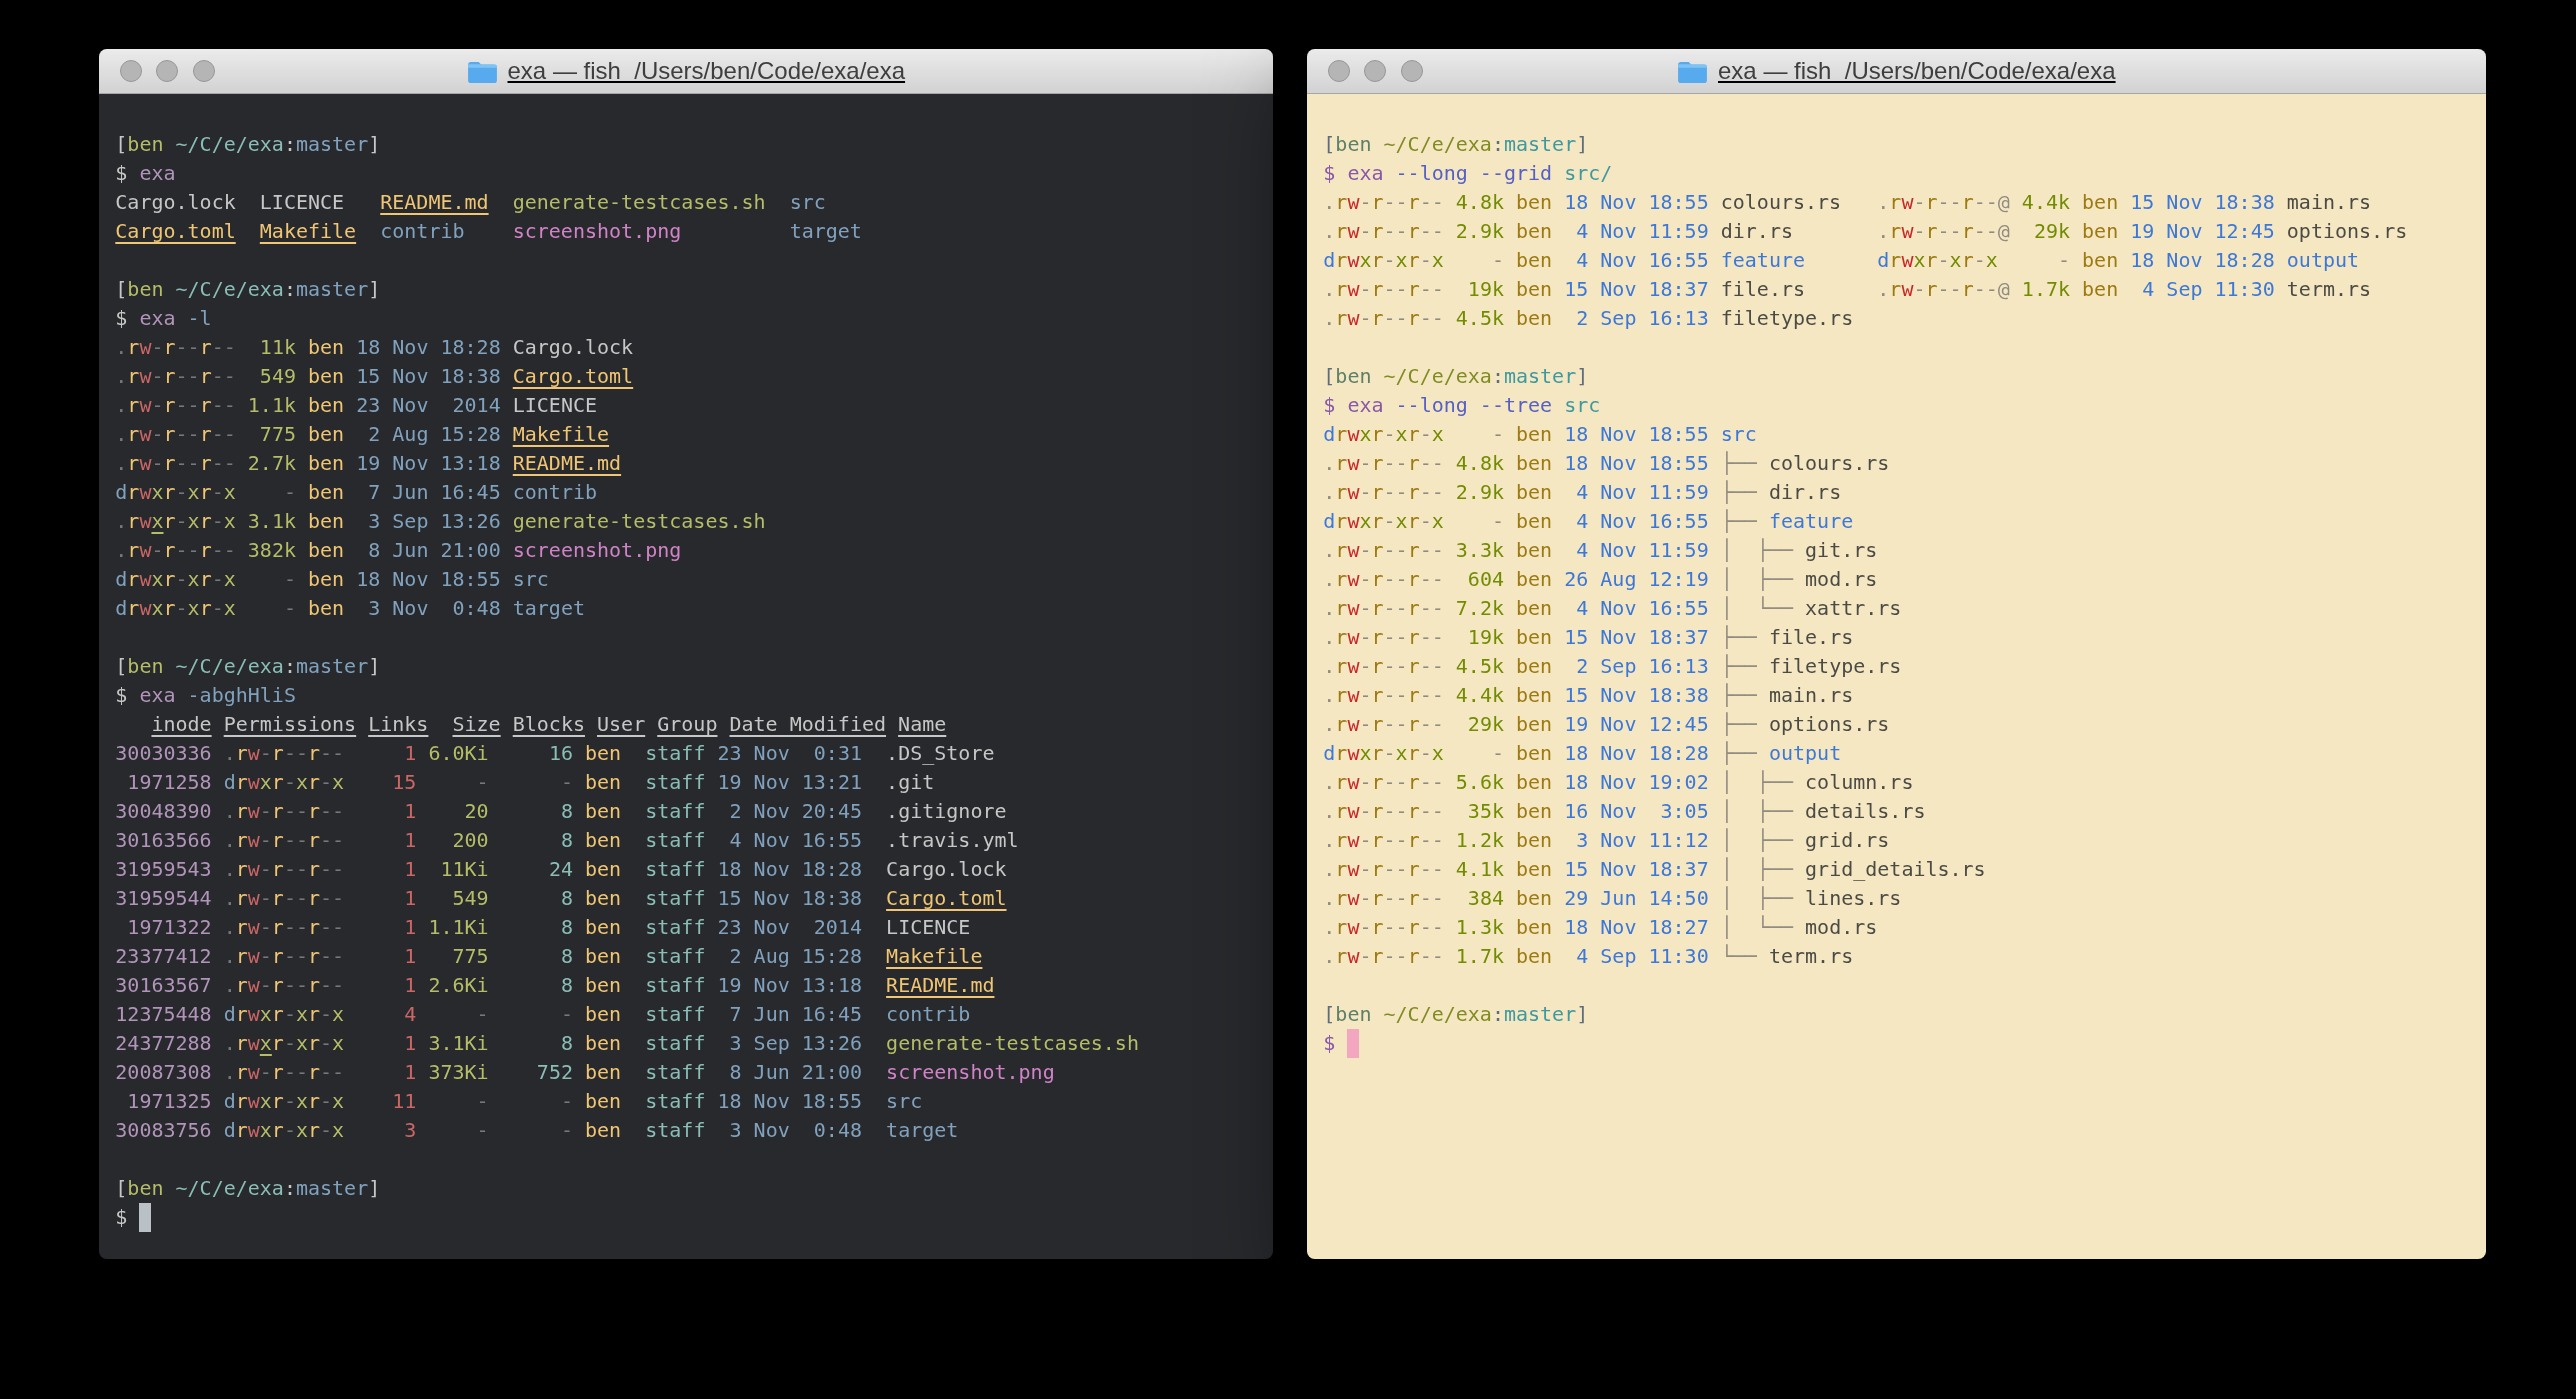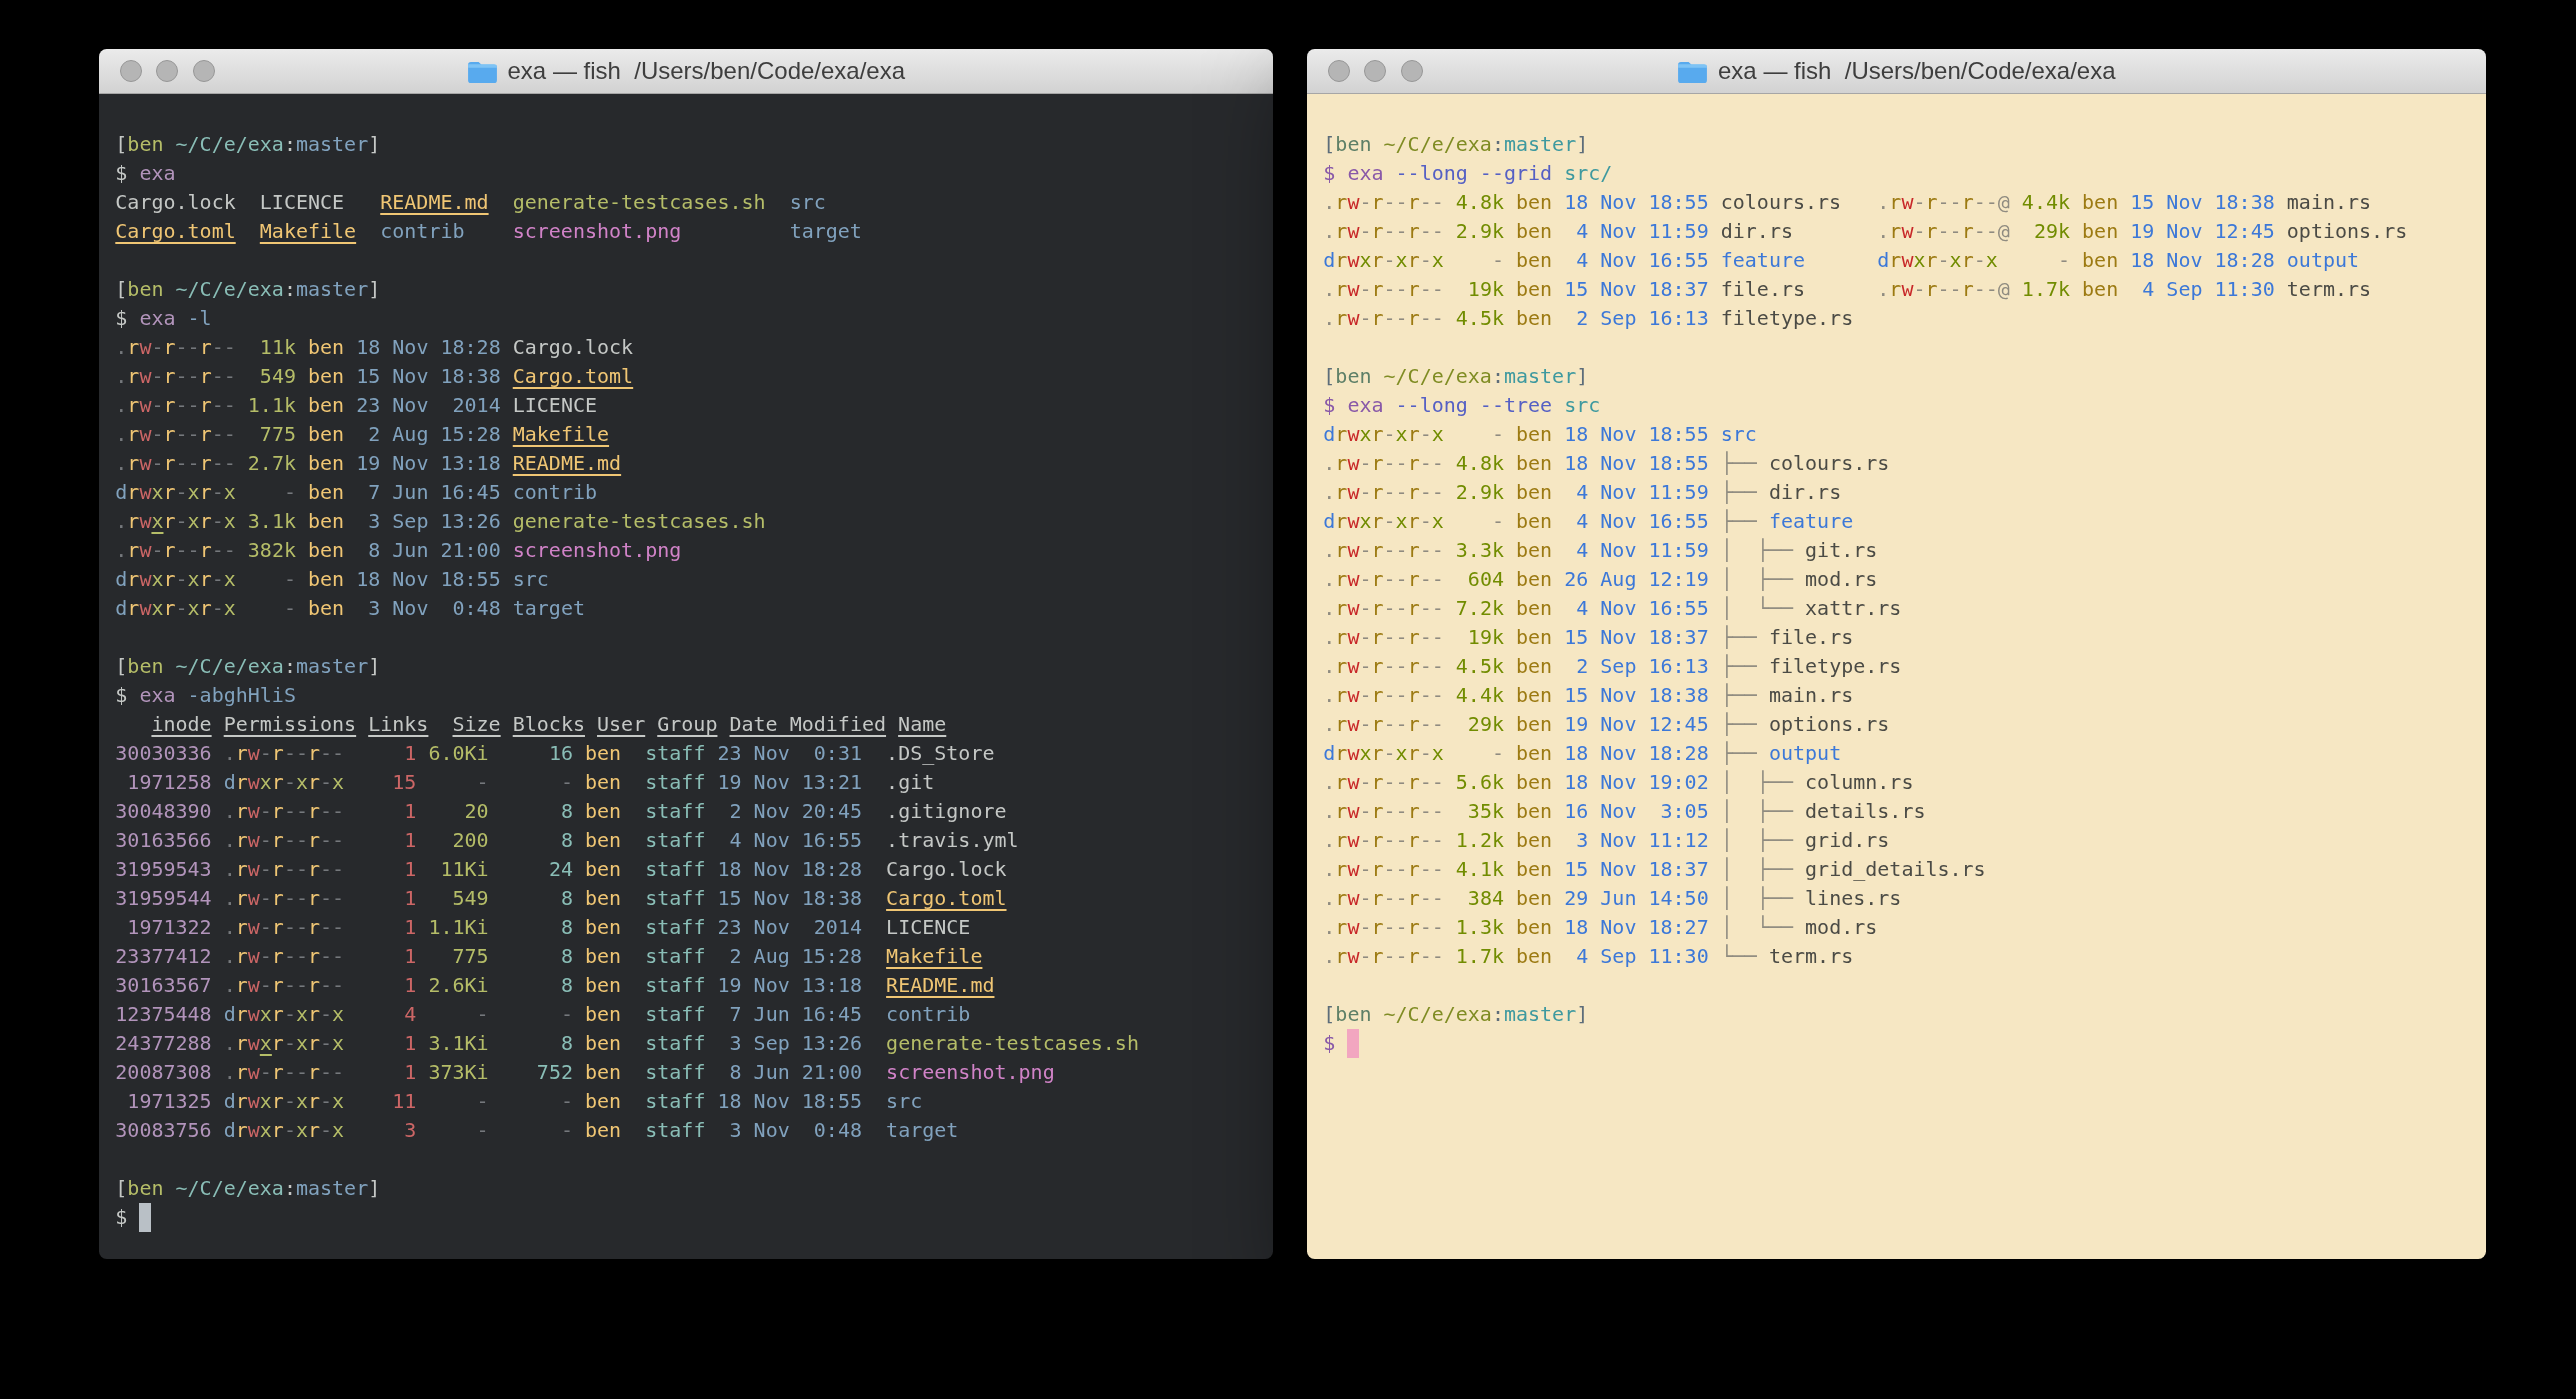--- a/index.html
+++ b/index.html
@@ -3,21 +3,21 @@
 <meta charset="utf-8">
 <style>
   html,body{margin:0;padding:0;background:#000;}
   body{width:2576px;height:1400px;position:relative;font-family:"Liberation Sans",sans-serif;overflow:hidden;}
   .window{position:absolute;border-radius:7.7px;overflow:hidden;
           box-shadow:0 35px 96px rgba(0,0,0,.7),0 1.9px 9.6px rgba(0,0,0,.5);}
   #win-left{left:99px;top:49px;width:1174px;height:1210px;}
   #win-right{left:1307px;top:49px;width:1179px;height:1210px;}
   .titlebar{height:45px;background:linear-gradient(#ebebeb,#d2d2d2);
             border-bottom:1px solid #a6a6a6;position:relative;
-            display:flex;align-items:center;justify-content:center;box-sizing:border-box;}
+            display:flex;align-items:center;justify-content:center;box-sizing:border-box;text-decoration:underline;}
   .lights{position:absolute;left:21px;top:0;height:100%;display:flex;align-items:center;gap:14.4px;}
   .light{width:22px;height:22px;border-radius:50%;background:#b5b5b5;
          border:1px solid #979797;box-sizing:border-box;padding:0;}
   .title{font-size:24px;color:#3e3e3e;display:flex;align-items:center;gap:9.6px;white-space:pre;}
   .folder{width:31px;height:25px;display:inline-block;}
   .term{position:absolute;top:45px;left:0;right:0;bottom:0;
         padding:36px 16.3px 0 16.3px;box-sizing:border-box;
         font-family:"DejaVu Sans Mono",monospace;font-size:20px;line-height:29px;
         white-space:pre;overflow:hidden;}
   .tline{height:29px;}

